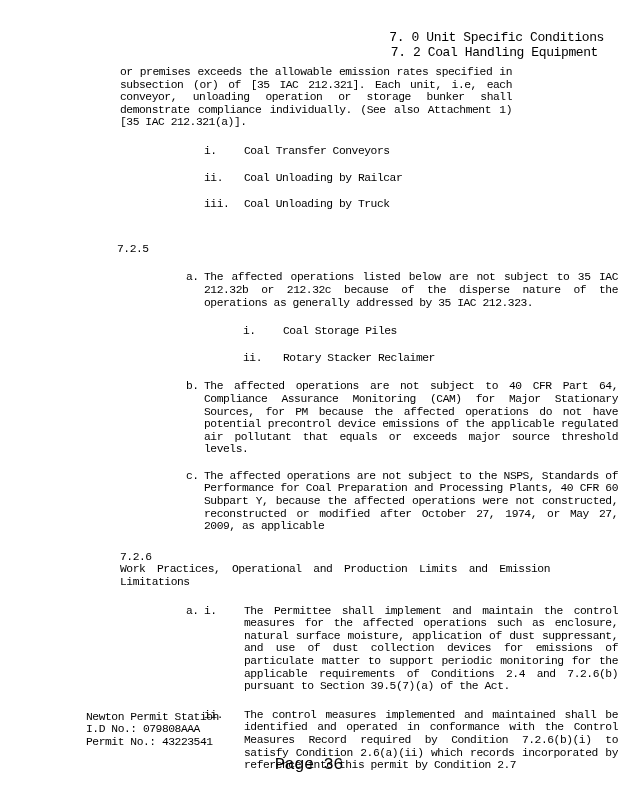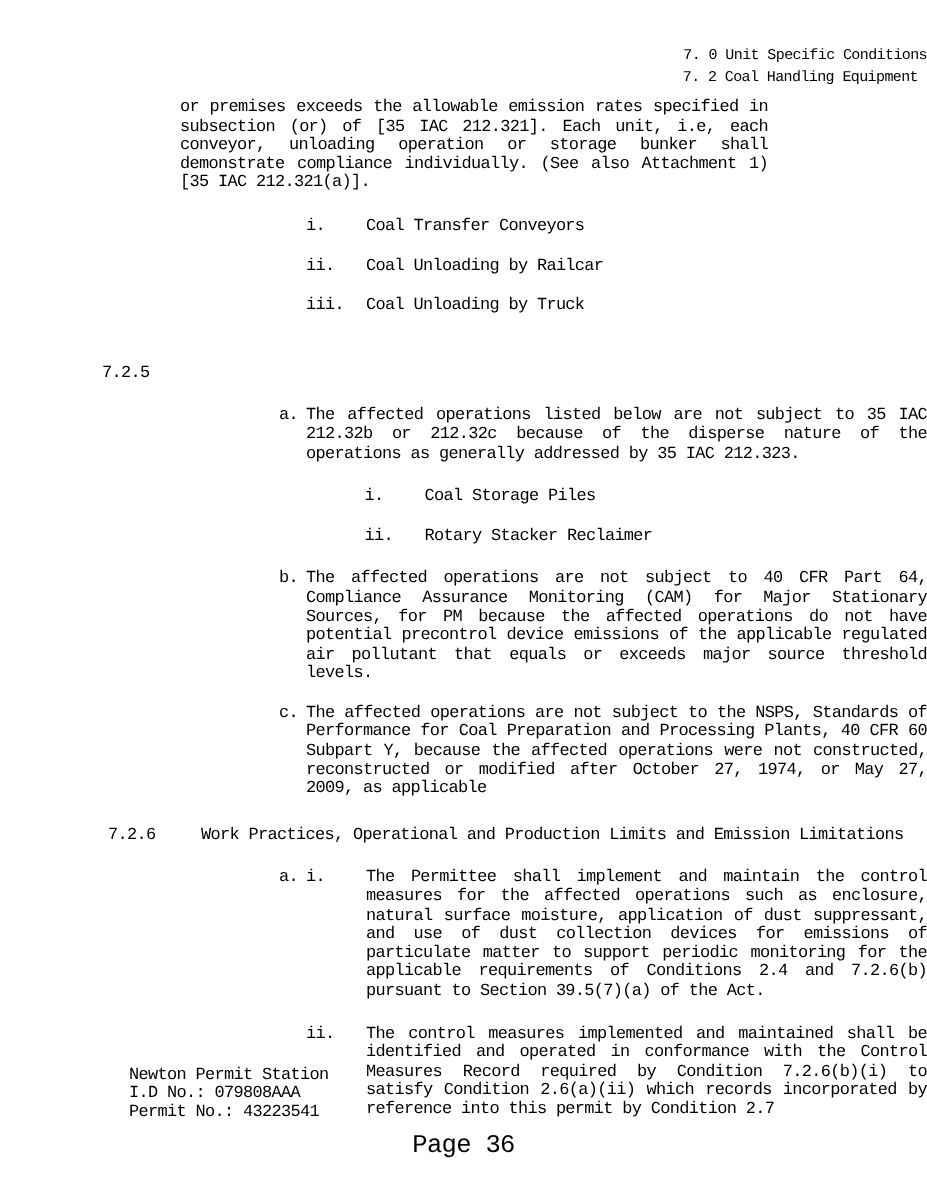--- a/index.html
+++ b/index.html
@@ -22,22 +22,23 @@
     box-sizing: border-box;
   }
 
   
   .header {
     position: absolute;
     top: 30px;
     left: 0;
     width: 100%;
     text-align: right;
+    padding-right: 14px;
     box-sizing: border-box;
-    font-size: 10px;
+    font-size: 13px;
     line-height: 15px;
     font-family: "Liberation Mono", monospace;
     letter-spacing: -0.4px;
   }
   .header .line2 {
     padding-right: 6px;
   }
 
   
   .content {
@@ -135,21 +136,21 @@
     </div>
     <div class="gap14"></div>
     <div class="row ind-204b">
       <span class="lbl w-num-i">iii.</span>
       <span class="txt">Coal Unloading by Truck</span>
     </div>
     <div class="gap14"></div>
 
     <div class="gap18"></div>
 
-    <div class="row" style="margin-left:68px;">
+    <div class="row" style="margin-left:117px;">
       <span class="lbl w-sec">7.2.5</span>
     </div>
 
     <div class="gap16"></div>
 
     <div class="row" style="margin-left:186px;">
       <span class="lbl w-num-a">a.</span>
       <span class="txt just" style="width:392px;">The affected operations listed below are not subject to 35 IAC 212.32b or 212.32c because of the disperse nature of the operations as generally addressed by 35 IAC 212.323.</span>
     </div>
 
@@ -174,21 +175,21 @@
 
     <div class="gap14"></div>
 
     <div class="row" style="margin-left:186px;">
       <span class="lbl w-num-a">c.</span>
       <span class="txt just" style="width:392px;">The affected operations are not subject to the NSPS, Standards of Performance for Coal Preparation and Processing Plants, 40 CFR 60 Subpart Y, because the affected operations were not constructed, reconstructed or modified after October 27, 1974, or May 27, 2009, as applicable</span>
     </div>
 
     <div class="gap18"></div>
 
-    <div class="row" style="margin-left:72px;">
+    <div class="row" style="margin-left:120px;flex-direction:column;">
       <span class="lbl w-sec">7.2.6</span>
       <span class="txt just" style="width:430px;">Work Practices, Operational and Production Limits and Emission Limitations</span>
     </div>
 
     <div class="gap16"></div>
 
     <div class="row" style="margin-left:186px;">
       <span class="lbl w-num-a">a.</span>
       <span class="lbl w-num-i">i.</span>
       <span class="txt just" style="width:352px;">The Permittee shall implement and maintain the control measures for the affected operations such as enclosure, natural surface moisture, application of dust suppressant, and use of dust collection devices for emissions of particulate matter to support periodic monitoring for the applicable requirements of Conditions 2.4 and 7.2.6(b) pursuant to Section 39.5(7)(a) of the Act.</span>

